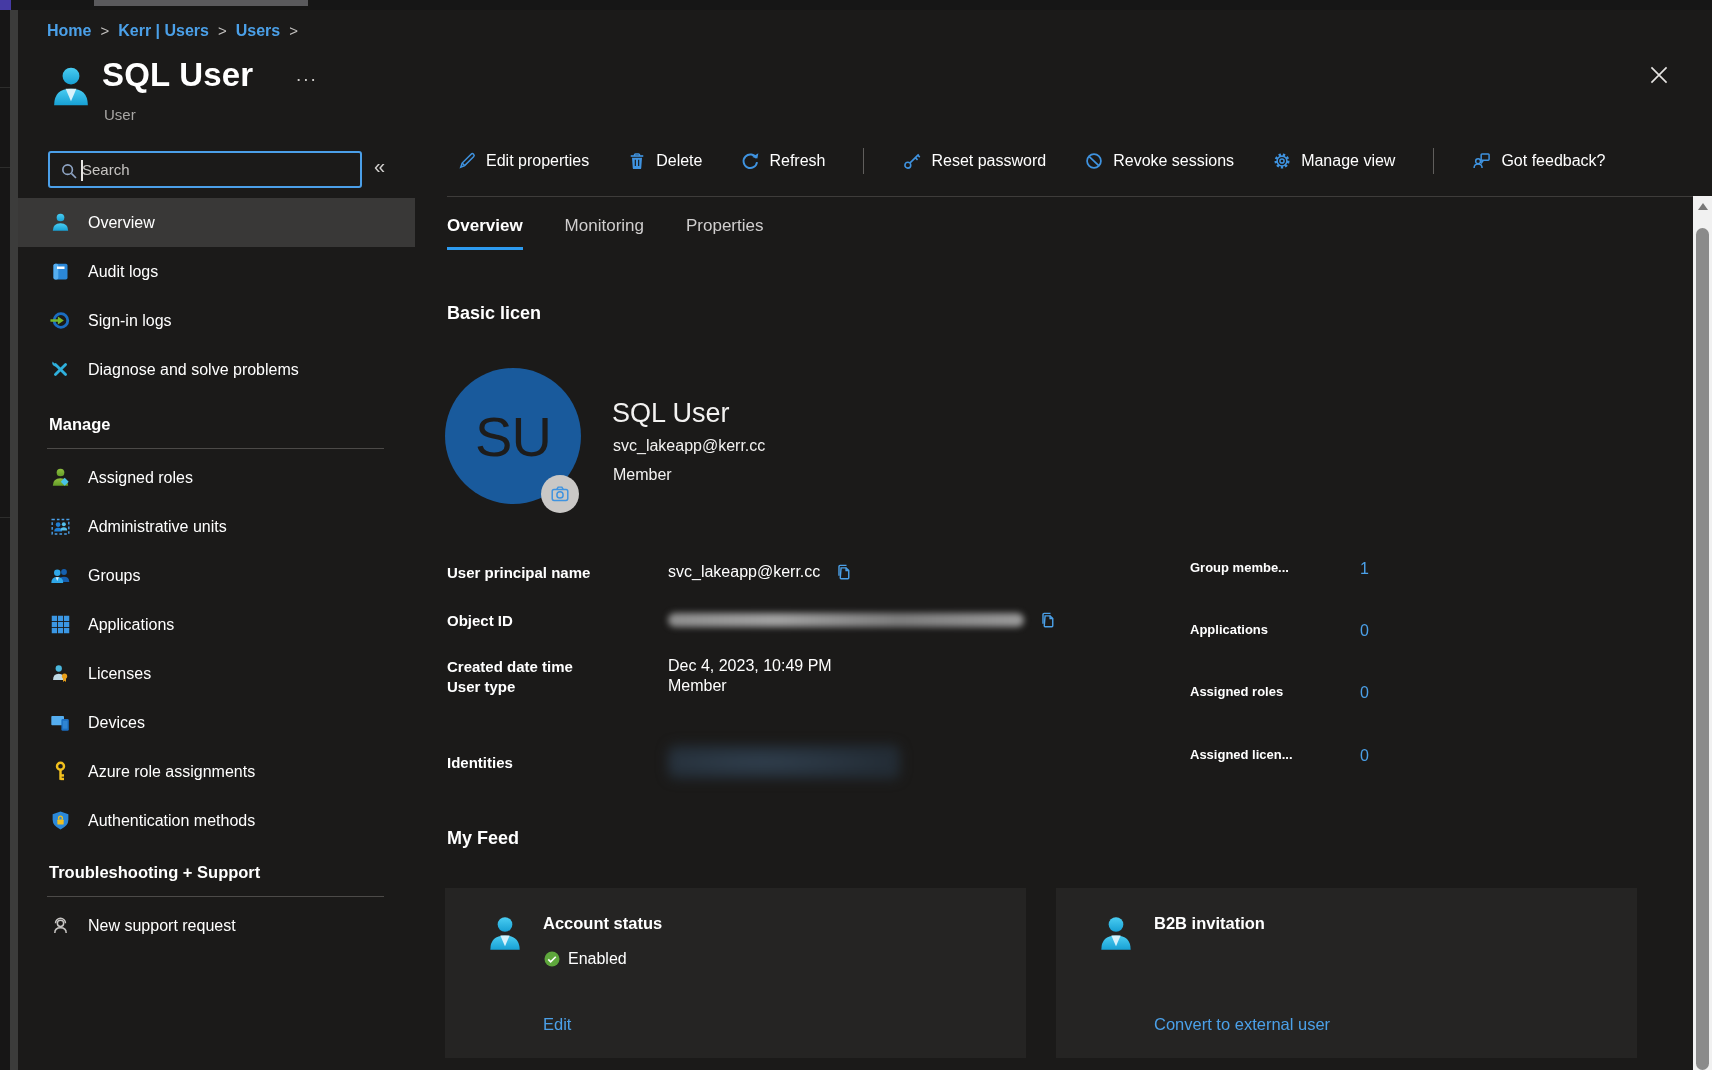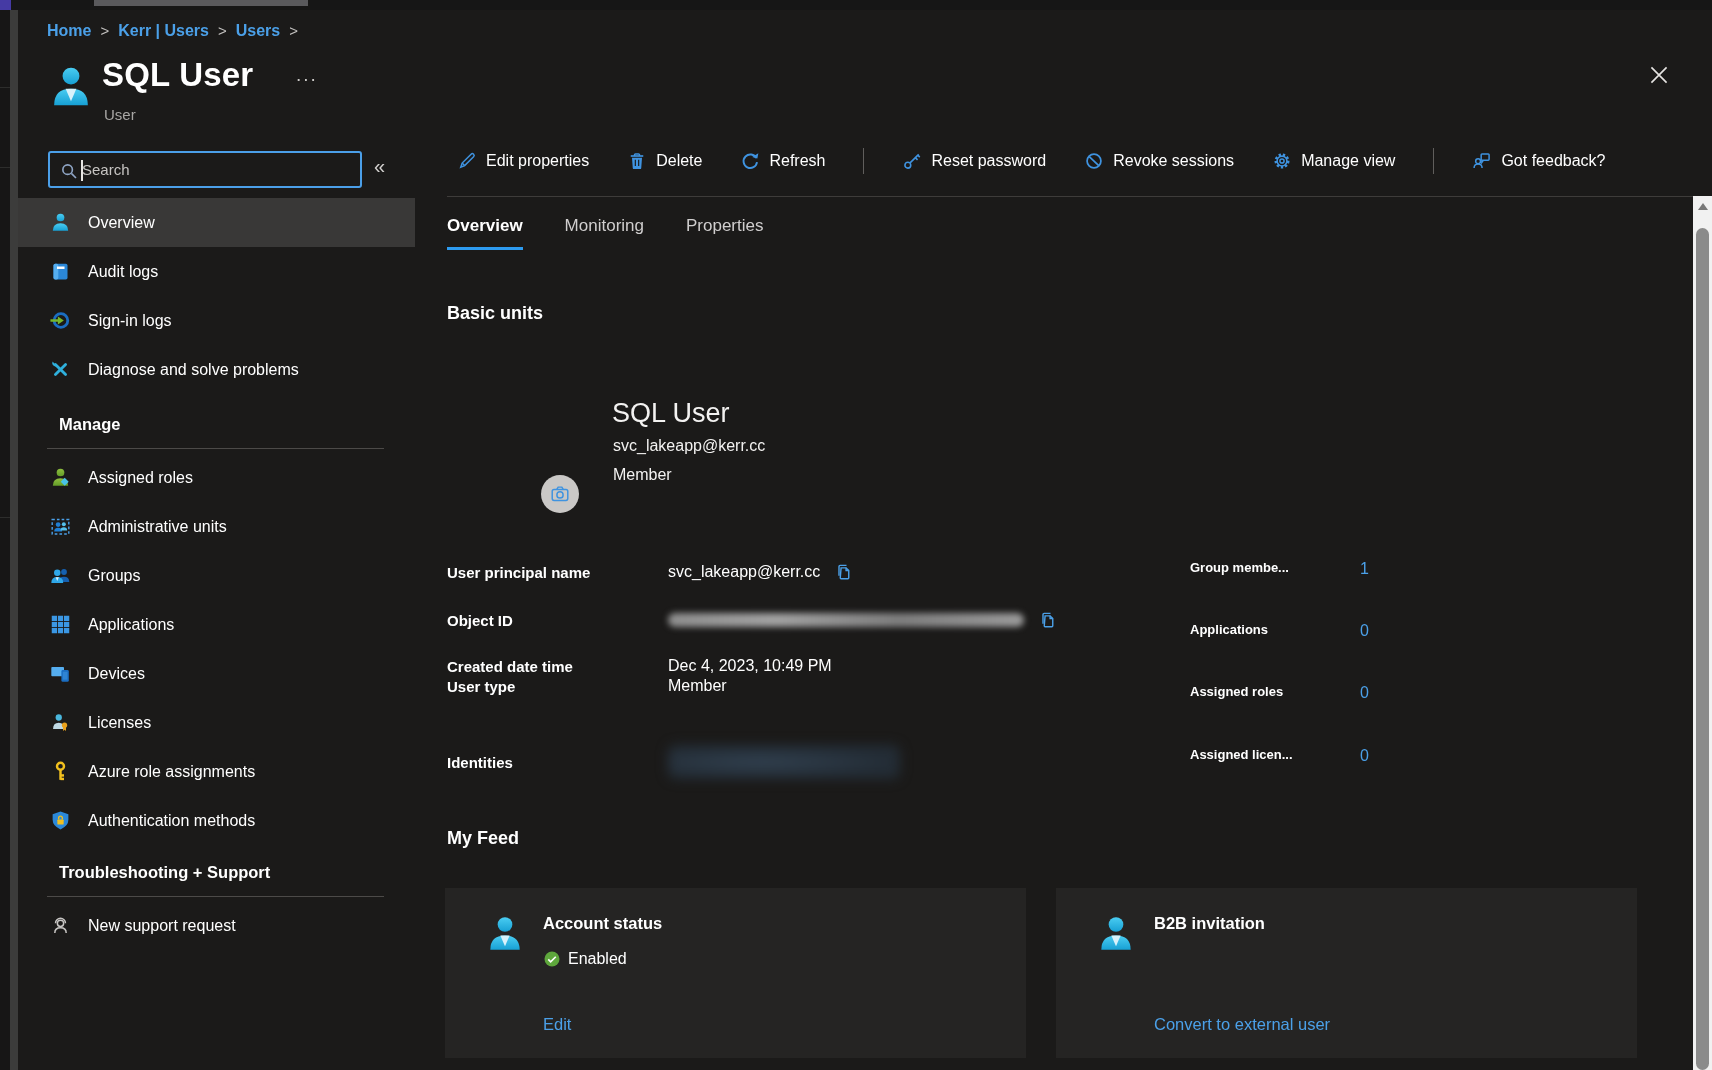--- a/index.html
+++ b/index.html
@@ -37,21 +37,21 @@
   #search-caret { left:31px; top:7px; width:2px; height:21px; background:#e8e6e4; }
   #collapse-btn { left:356px; top:145px; font-size:20px; color:#d4d2d0; cursor:pointer; }
 
   
   #sidebar-nav { left:0; top:188px; width:397px; }
   .nav-item { display:flex; align-items:center; height:49px; padding-left:32px; cursor:pointer; }
   .nav-item.selected { background:#393837; }
   .nav-icon { width:21px; height:21px; flex:none; }
   .nav-icon svg { width:21px; height:21px; display:block; }
   .nav-label { margin-left:17px; font-size:16px; color:#fff; white-space:nowrap; }
-  .nav-heading { padding-left:41px; font-size:16.5px; font-weight:700; color:#fff; height:24px; line-height:24px; }
+  .nav-heading { padding-left:31px; font-size:16.5px; font-weight:700; color:#fff; height:24px; line-height:24px; }
   .nav-heading.h1 { margin-top:18px; }
   .nav-heading.h2 { margin-top:15px; }
   .nav-divider { margin:12px 0 4px 29px; width:337px; height:1px; background:#4c4a48; }
 
   
   #toolbar { left:429px; top:129px; height:44px; display:flex; align-items:center; gap:38px; padding-left:10px; }
   .tb-btn { display:flex; align-items:center; gap:9px; cursor:pointer; white-space:nowrap; }
   .tb-btn svg { width:20px; height:20px; display:block; }
   .tb-label { font-size:16px; color:#fff; }
   .tb-sep { width:1px; height:26px; background:#605e5c; }
@@ -253,37 +253,37 @@
               <rect x="2" y="16" width="6" height="6" fill="#3b97e4"></rect>
               <rect x="9" y="16" width="6" height="6" fill="#3b97e4"></rect>
               <rect x="16" y="16" width="6" height="6" fill="#3b97e4"></rect>
             </svg>
           </span>
           <span class="nav-label">Applications</span>
         </div>
         <div class="nav-item">
           <span class="nav-icon">
             <svg viewBox="0 0 24 24">
-              <rect x="1.5" y="4.5" width="14.5" height="10.5" rx="1" fill="#55aef0"></rect>
-              <rect x="13" y="8" width="8.5" height="13.5" rx="1.6" fill="#1b6ec2"></rect>
-              <rect x="14.6" y="10" width="5.3" height="9" fill="#55aef0" opacity="0.35"></rect>
-            </svg>
-          </span>
-          <span class="nav-label">Devices</span>
-        </div>
-        <div class="nav-item">
-          <span class="nav-icon">
-            <svg viewBox="0 0 24 24">
               <circle cx="10" cy="6.3" r="3.6" fill="#4ab7dd"></circle>
               <path d="M3.5 19.5 q0-7.2 6.5-7.2 q3.2 0 4.8 1.8 L15 19.5 z" fill="#bfd9e4"></path>
               <circle cx="16.6" cy="15" r="3" fill="#e8a01c"></circle>
               <path d="M14.9 16.8 h3.4 v4.8 l-1.7-1.4 -1.7 1.4 z" fill="#e8a01c"></path>
             </svg>
           </span>
           <span class="nav-label">Licenses</span>
+        </div>
+        <div class="nav-item">
+          <span class="nav-icon">
+            <svg viewBox="0 0 24 24">
+              <rect x="1.5" y="4.5" width="14.5" height="10.5" rx="1" fill="#55aef0"></rect>
+              <rect x="13" y="8" width="8.5" height="13.5" rx="1.6" fill="#1b6ec2"></rect>
+              <rect x="14.6" y="10" width="5.3" height="9" fill="#55aef0" opacity="0.35"></rect>
+            </svg>
+          </span>
+          <span class="nav-label">Devices</span>
         </div>
         <div class="nav-item">
           <span class="nav-icon">
             <svg viewBox="0 0 24 24">
               <circle cx="12" cy="6" r="4" fill="none" stroke="#f2c01e" stroke-width="2.8"></circle>
               <g stroke="#f2c01e" stroke-width="2.8">
                 <path d="M12 10 V21.5"></path>
                 <path d="M12 16.5 h4"></path>
                 <path d="M12 20.5 h4"></path>
               </g>
@@ -393,22 +393,25 @@
         </div>
       </div>
     <div class="abs" id="toolbar-divider"></div>
 
     <div class="abs" id="tabs">
         <div class="tab active">Overview</div>
         <div class="tab">Monitoring</div>
         <div class="tab">Properties</div>
       </div>
 
-    <div class="abs" id="basic-info-heading">Basic units</div>
-
+    <div class="abs" id="basic-info-heading">Basic licen</div>
+
+    <div class="abs" id="profile-avatar">
+      <span id="profile-initials">SU</span>
+    </div>
     <div class="abs" id="camera-badge">
       <svg viewBox="0 0 24 24" fill="none" stroke="#3f93e0" stroke-width="1.6">
           <rect x="3.5" y="7" width="17" height="12" rx="2"></rect>
           <path d="M8.5 7 l1.5-2.5 h4 L15.5 7"></path>
           <circle cx="12" cy="13" r="3.4"></circle>
         </svg>
     </div>
     <div class="abs" id="profile-name">SQL User</div>
     <div class="abs" id="profile-upn">svc_lakeapp@kerr.cc</div>
     <div class="abs" id="profile-type">Member</div>

